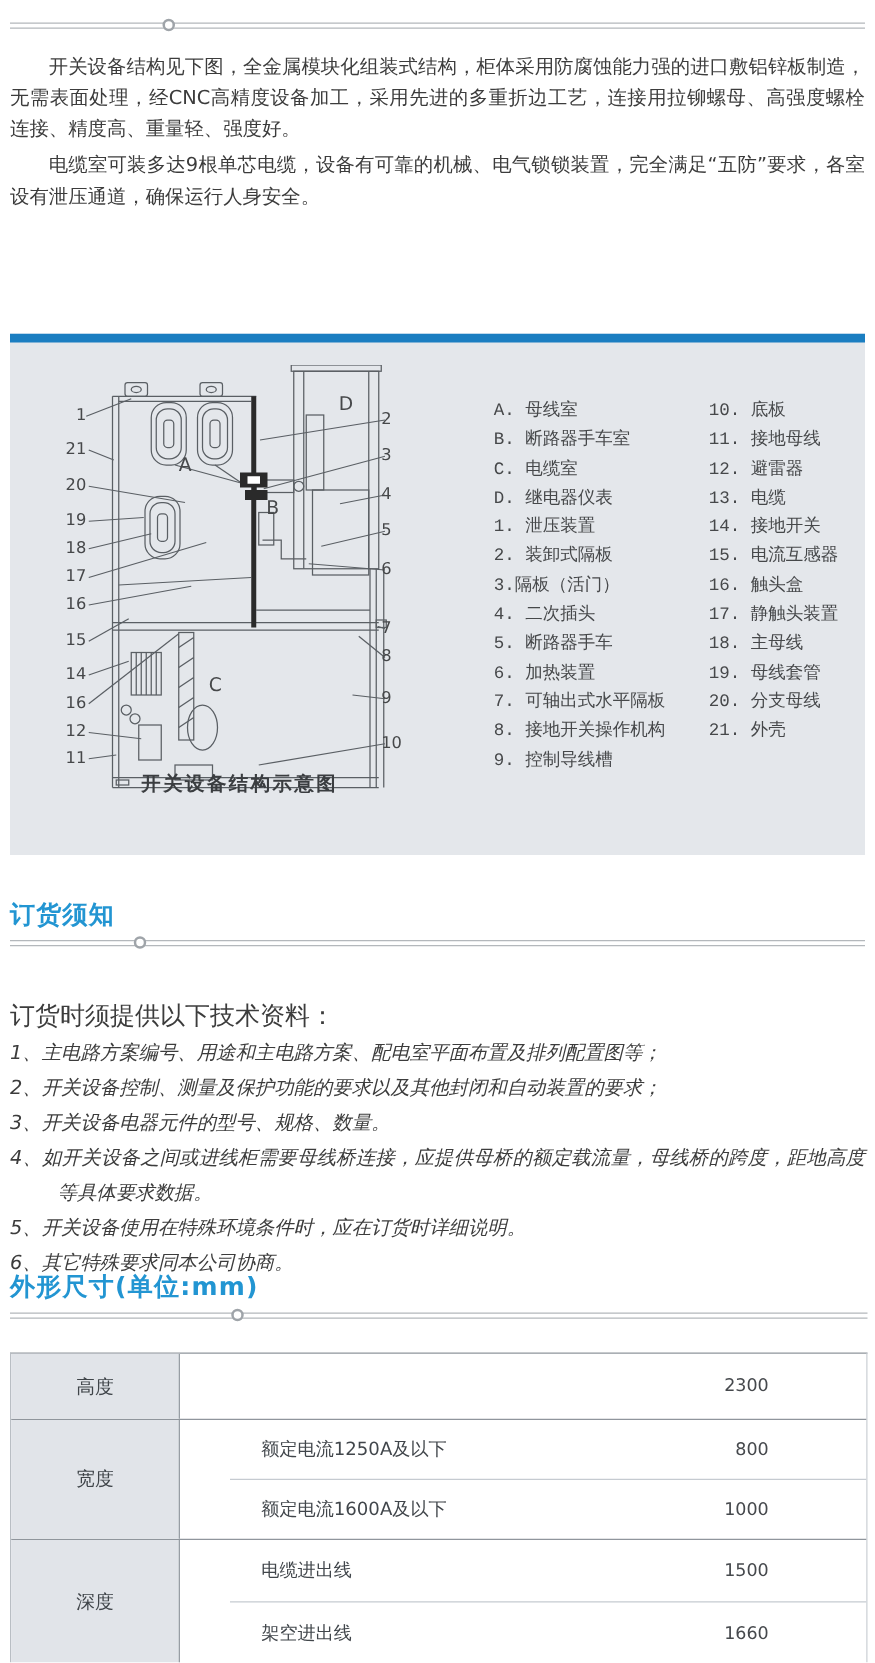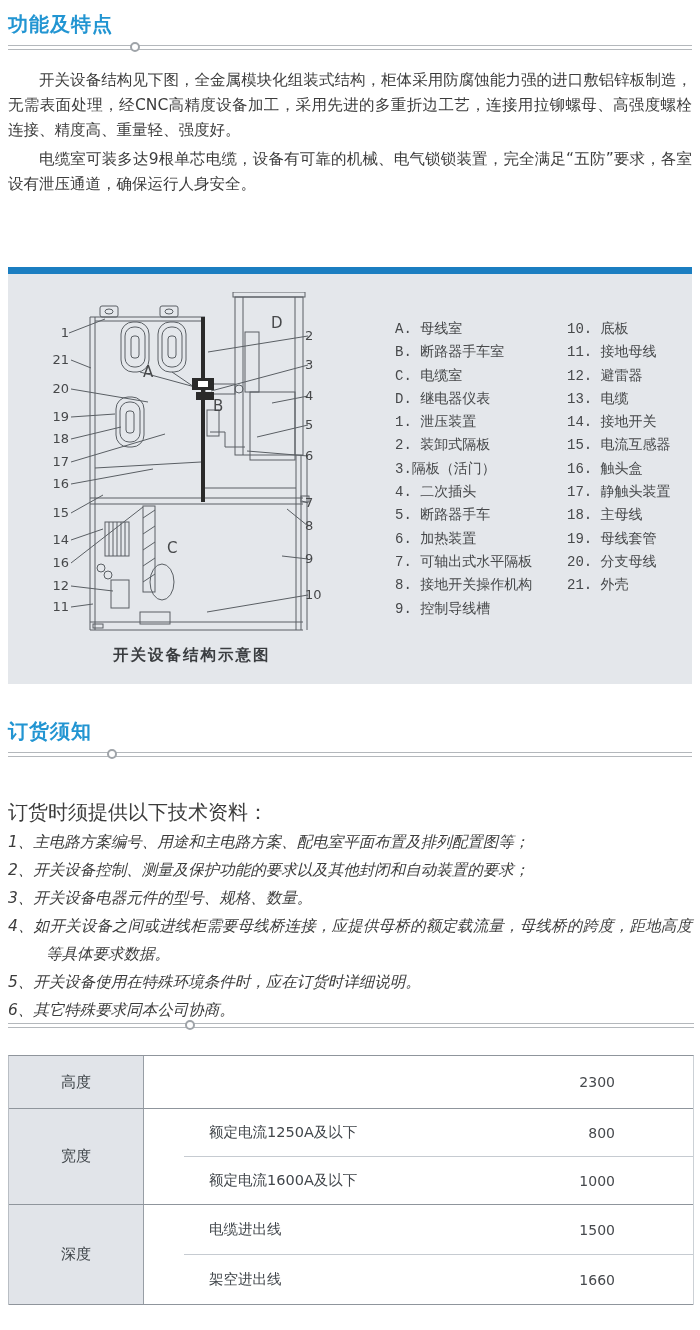--- a/index.html
+++ b/index.html
@@ -29,21 +29,21 @@
   .drawing { position:absolute; left:37px; top:25px; width:290px; height:350px; }
   .drawing svg { position:absolute; left:0; top:0; }
   .co { position:absolute; font-size:13px; color:#46484a; line-height:16px; }
   .co-l { left:0px; width:24px; text-align:right; }
   .co-r { left:260px; width:28px; text-align:left; }
   .comp-letter { position:absolute; font-size:15px; color:#46484a; }
   .legend { position:absolute; top:51px; font-size:14px; color:#46484a;
     line-height:23.3px; white-space:nowrap;font-family:Liberation Mono, monospace; }
   .legend-1 { left:387px; }
   .legend-2 { left:559px; }
-  .caption { position:absolute; left:105px; top:378px; font-size:15.5px;
+  .caption { position:absolute; left:105px; top:350px; font-size:15.5px;
     font-weight:bold; color:#3a3d40; letter-spacing:2px; }
   
   .sec2 { position:absolute; top:718px; left:8px; right:8px; }
   .sec2 .intro { margin-top:36px; font-size:20px; line-height:28px; }
   .sec2 .olist { margin-top:2px; }
   .sec2 .oitem { font-size:15.5px; line-height:28px; text-align:justify;
     padding-left:38px; text-indent:-38px;font-style:italic; }
   
   .sec3 { position:absolute; top:1016px; left:8px; right:6px; }
   .dim-table { margin-top:22px; border-top:1px solid #8f959c;
@@ -58,21 +58,20 @@
   .t-sub.bordered { border-top:1px solid #c6cbd1; }
   .t-label { flex:1; color:#41464b; }
   .t-value { color:#46494d; font-size:14px; }
 </style>
 </head>
 <body>
 
 <div class="page">
 
   <div class="sec1">
-    <div class="sec-title">功能及特点</div>
     <div class="divider">
       <div class="dlines"></div>
       <div class="ring" style="left:122px"></div>
     </div>
     <div class="paras">
       <p>开关设备结构见下图，全金属模块化组装式结构，柜体采用防腐蚀能力强的进口敷铝锌板制造，无需表面处理，经CNC高精度设备加工，采用先进的多重折边工艺，连接用拉铆螺母、高强度螺栓连接、精度高、重量轻、强度好。</p>
       <p>电缆室可装多达9根单芯电缆，设备有可靠的机械、电气锁锁装置，完全满足“五防”要求，各室设有泄压通道，确保运行人身安全。</p>
     </div>
   </div>
 
@@ -257,20 +256,21 @@
       <div class="oitem">1、主电路方案编号、用途和主电路方案、配电室平面布置及排列配置图等；</div>
       <div class="oitem">2、开关设备控制、测量及保护功能的要求以及其他封闭和自动装置的要求；</div>
       <div class="oitem">3、开关设备电器元件的型号、规格、数量。</div>
       <div class="oitem">4、如开关设备之间或进线柜需要母线桥连接，应提供母桥的额定载流量，母线桥的跨度，距地高度等具体要求数据。</div>
       <div class="oitem">5、开关设备使用在特殊环境条件时，应在订货时详细说明。</div>
       <div class="oitem">6、其它特殊要求同本公司协商。</div>
     </div>
   </div>
 
   <div class="sec3">
+    <div class="sec-title">外形尺寸(单位:mm)</div>
     <div class="divider">
       <div class="dlines"></div>
       <div class="ring" style="left:177px"></div>
     </div>
 
     <div class="dim-table">
 
       <div class="t-row" style="height:53px">
         <div class="t-g">
           <span>高度</span>

